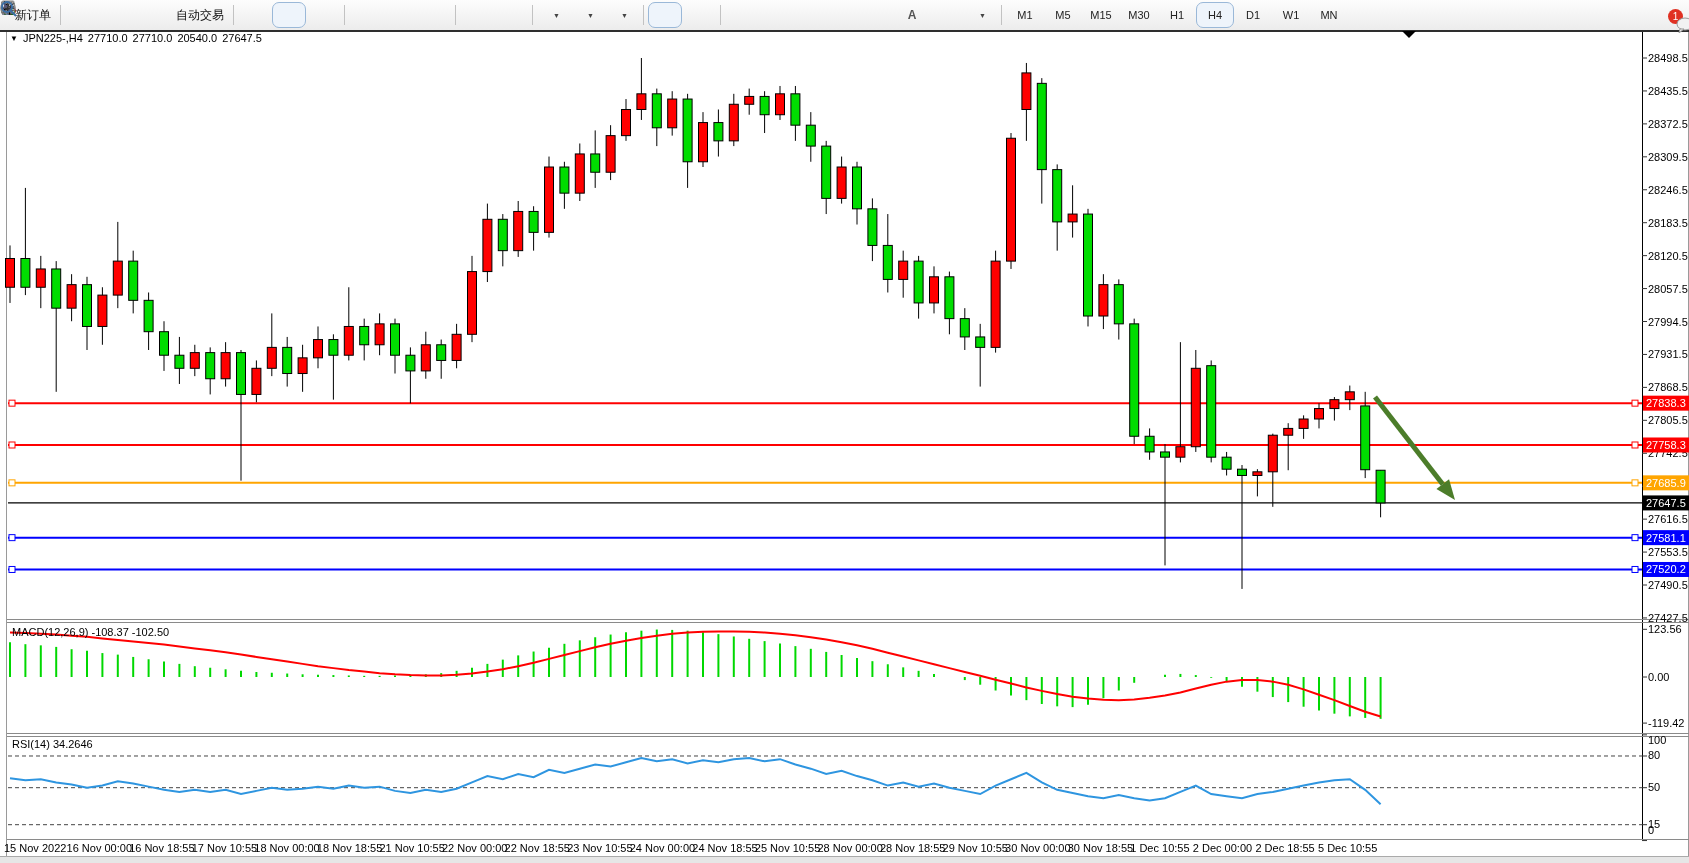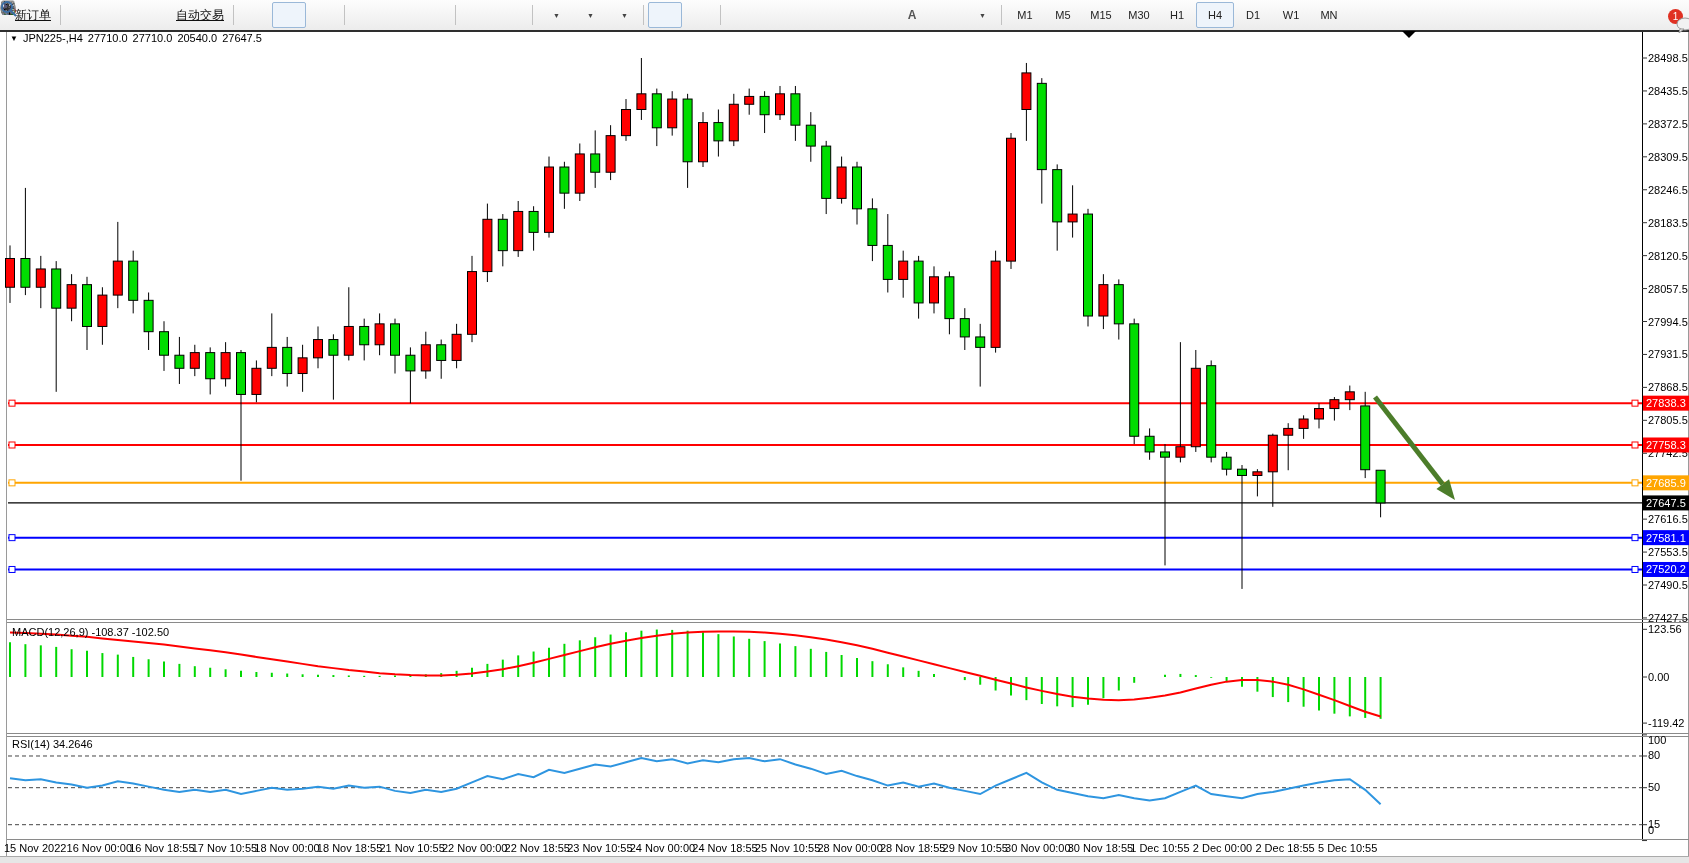--- a/index.html
+++ b/index.html
@@ -6,22 +6,22 @@
   #app{position:relative;width:1689px;height:863px;background:#ffffff;
        font-family:"Liberation Sans","DejaVu Sans",sans-serif;overflow:hidden;}
   
   .toolbar{position:absolute;top:0;left:0;width:1689px;height:31px;
            background:linear-gradient(#fdfdfd,#ececec);
            display:flex;align-items:center;padding:0 6px;box-sizing:border-box;
            border-bottom:1px solid #2e2e2e;z-index:6;}
   .tbtn{height:24px;min-width:24px;display:flex;align-items:center;justify-content:center;
         gap:4px;padding:0 4px;border:1px solid transparent;border-radius:2px;
         font-size:12px;color:#222;cursor:default;white-space:nowrap;}
-  .tbtn.pressed{background:#eef4fb;border-color:#9ab8d8;}
-  .tbtn .cap{font-size:12px;color:#111;text-decoration:underline;}
+  .tbtn.pressed{background:#eef4fb;border-color:#9ab8d8;border-radius:7px;}
+  .tbtn .cap{font-size:12px;color:#111;}
   .sep{width:1px;height:20px;background:#c2c2c2;margin:0 4px;flex:0 0 auto;}
   .caret{font-size:7px;color:#444;margin-left:1px;}
   .tf{font-size:11px;padding:0 6px;color:#222;}
   .right-group{margin-left:auto;display:flex;align-items:center;gap:10px;padding-right:8px;}
   .badge{position:absolute;top:-6px;right:-8px;background:#e03123;color:#fff;border-radius:50%;
          width:15px;height:15px;font-size:10px;display:flex;align-items:center;justify-content:center;}
   .chat-wrap{position:relative;}
   .glyph-icon{font-size:12px;color:#555;font-weight:bold;}
   
   .chart-title{position:absolute;top:32px;left:10px;z-index:4;font-size:11px;color:#000;

